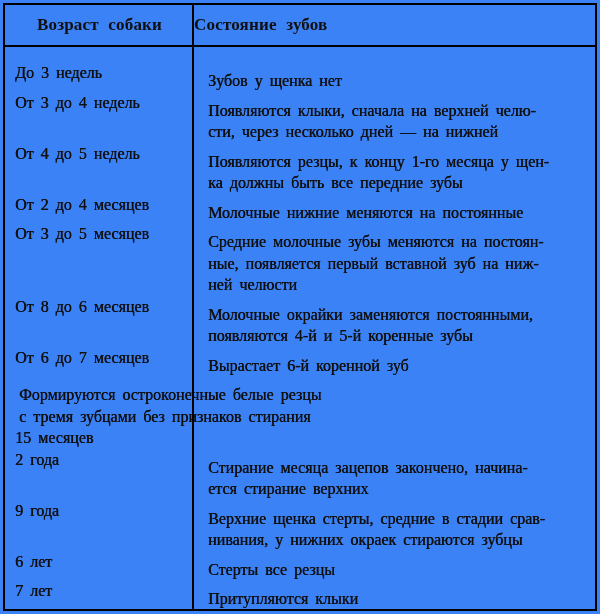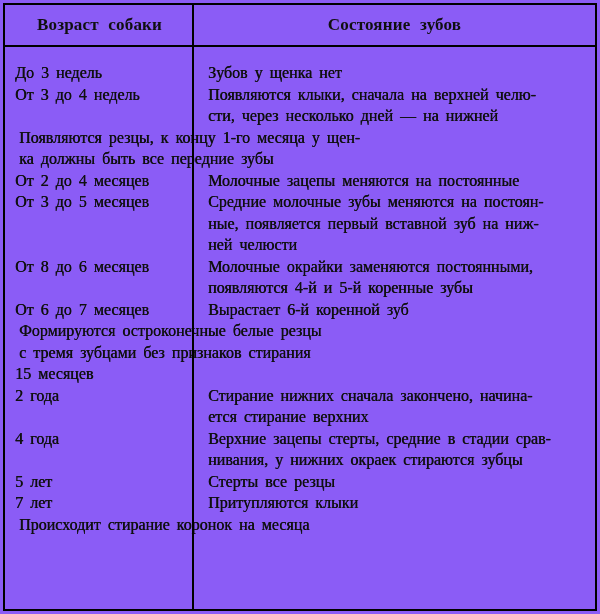--- a/index.html
+++ b/index.html
@@ -1,20 +1,20 @@
 <!DOCTYPE html>
 <html><head>
 <meta charset="utf-8">
 <style>
   html, body { margin: 0; padding: 0; background: #ffffff; }
   .page {
     position: relative;
     width: 600px;
     height: 614px;
-    background: #8b5cf6;
+    background: #3b82f6;
     font-family: "Liberation Serif", "DejaVu Serif", serif;
     color: #101010;
     overflow: hidden;
   }
   .table {
     position: absolute;
     left: 3px;
     top: 3px;
     width: 590px;
     height: 604px;
@@ -38,21 +38,20 @@
     font-size: 17px;
     word-spacing: 5px;
     letter-spacing: 0.2px;
   }
   .hcell-left {
     flex: 0 0 189px;
     text-align: center;
   }
   .hcell-right {
     flex: 1;
-    text-align: center;
   }
   .tbody {
     padding-top: 15px;
   }
   .row {
     display: flex;
     font-size: 16px;
     line-height: 21.5px;
   }
   .age-cell {
@@ -63,20 +62,21 @@
     word-spacing: 3px;
     text-shadow: 0.4px 0 0 currentColor;
   }
   .teeth-cell {
     flex: 1;
     padding-left: 14px;
     padding-right: 6px;
     white-space: pre-line;
     word-spacing: 3px;
     text-shadow: 0.4px 0 0 currentColor;
+    margin-top: 8px;
   }
 </style>
 </head>
 <body>
 
 <div class="page">
   <div class="table">
     <div class="col-divider"></div>
 
     <div class="header-row">
@@ -88,26 +88,27 @@
       <div class="row">
         <div class="age-cell">До 3 недель</div>
         <div class="teeth-cell">Зубов у щенка нет</div>
       </div>
       <div class="row">
         <div class="age-cell">От 3 до 4 недель</div>
         <div class="teeth-cell">Появляются клыки, сначала на верхней челю-
 сти, через несколько дней — на нижней</div>
       </div>
       <div class="row">
+        <div class="age-cell">От 4 до 5 недель</div>
         <div class="teeth-cell">Появляются резцы, к концу 1-го месяца у щен-
 ка должны быть все передние зубы</div>
       </div>
       <div class="row">
         <div class="age-cell">От 2 до 4 месяцев</div>
-        <div class="teeth-cell">Молочные зацепы меняются на постоянные</div>
+        <div class="teeth-cell">Молочные нижние меняются на постоянные</div>
       </div>
       <div class="row">
         <div class="age-cell">От 3 до 5 месяцев</div>
         <div class="teeth-cell">Средние молочные зубы меняются на постоян-
 ные, появляется первый вставной зуб на ниж-
 ней челюсти</div>
       </div>
       <div class="row">
         <div class="age-cell">От 8 до 6 месяцев</div>
         <div class="teeth-cell">Молочные окрайки заменяются постоянными,
@@ -119,30 +120,30 @@
       </div>
       <div class="row">
         <div class="teeth-cell">Формируются остроконечные белые резцы
 с тремя зубцами без признаков стирания</div>
       </div>
       <div class="row">
         <div class="age-cell">15 месяцев</div>
       </div>
       <div class="row">
         <div class="age-cell">2 года</div>
-        <div class="teeth-cell">Стирание нижних сначала закончено, начина-
+        <div class="teeth-cell">Стирание месяца зацепов закончено, начина-
 ется стирание верхних</div>
       </div>
       <div class="row">
-        <div class="age-cell">4 года</div>
-        <div class="teeth-cell">Верхние зацепы стерты, средние в стадии срав-
+        <div class="age-cell">9 года</div>
+        <div class="teeth-cell">Верхние щенка стерты, средние в стадии срав-
 нивания, у нижних окраек стираются зубцы</div>
       </div>
       <div class="row">
-        <div class="age-cell">5 лет</div>
+        <div class="age-cell">6 лет</div>
         <div class="teeth-cell">Стерты все резцы</div>
       </div>
       <div class="row">
         <div class="age-cell">7 лет</div>
         <div class="teeth-cell">Притупляются клыки</div>
       </div>
       <div class="row">
         <div class="teeth-cell">Происходит стирание коронок на месяца</div>
       </div>
     </div>

